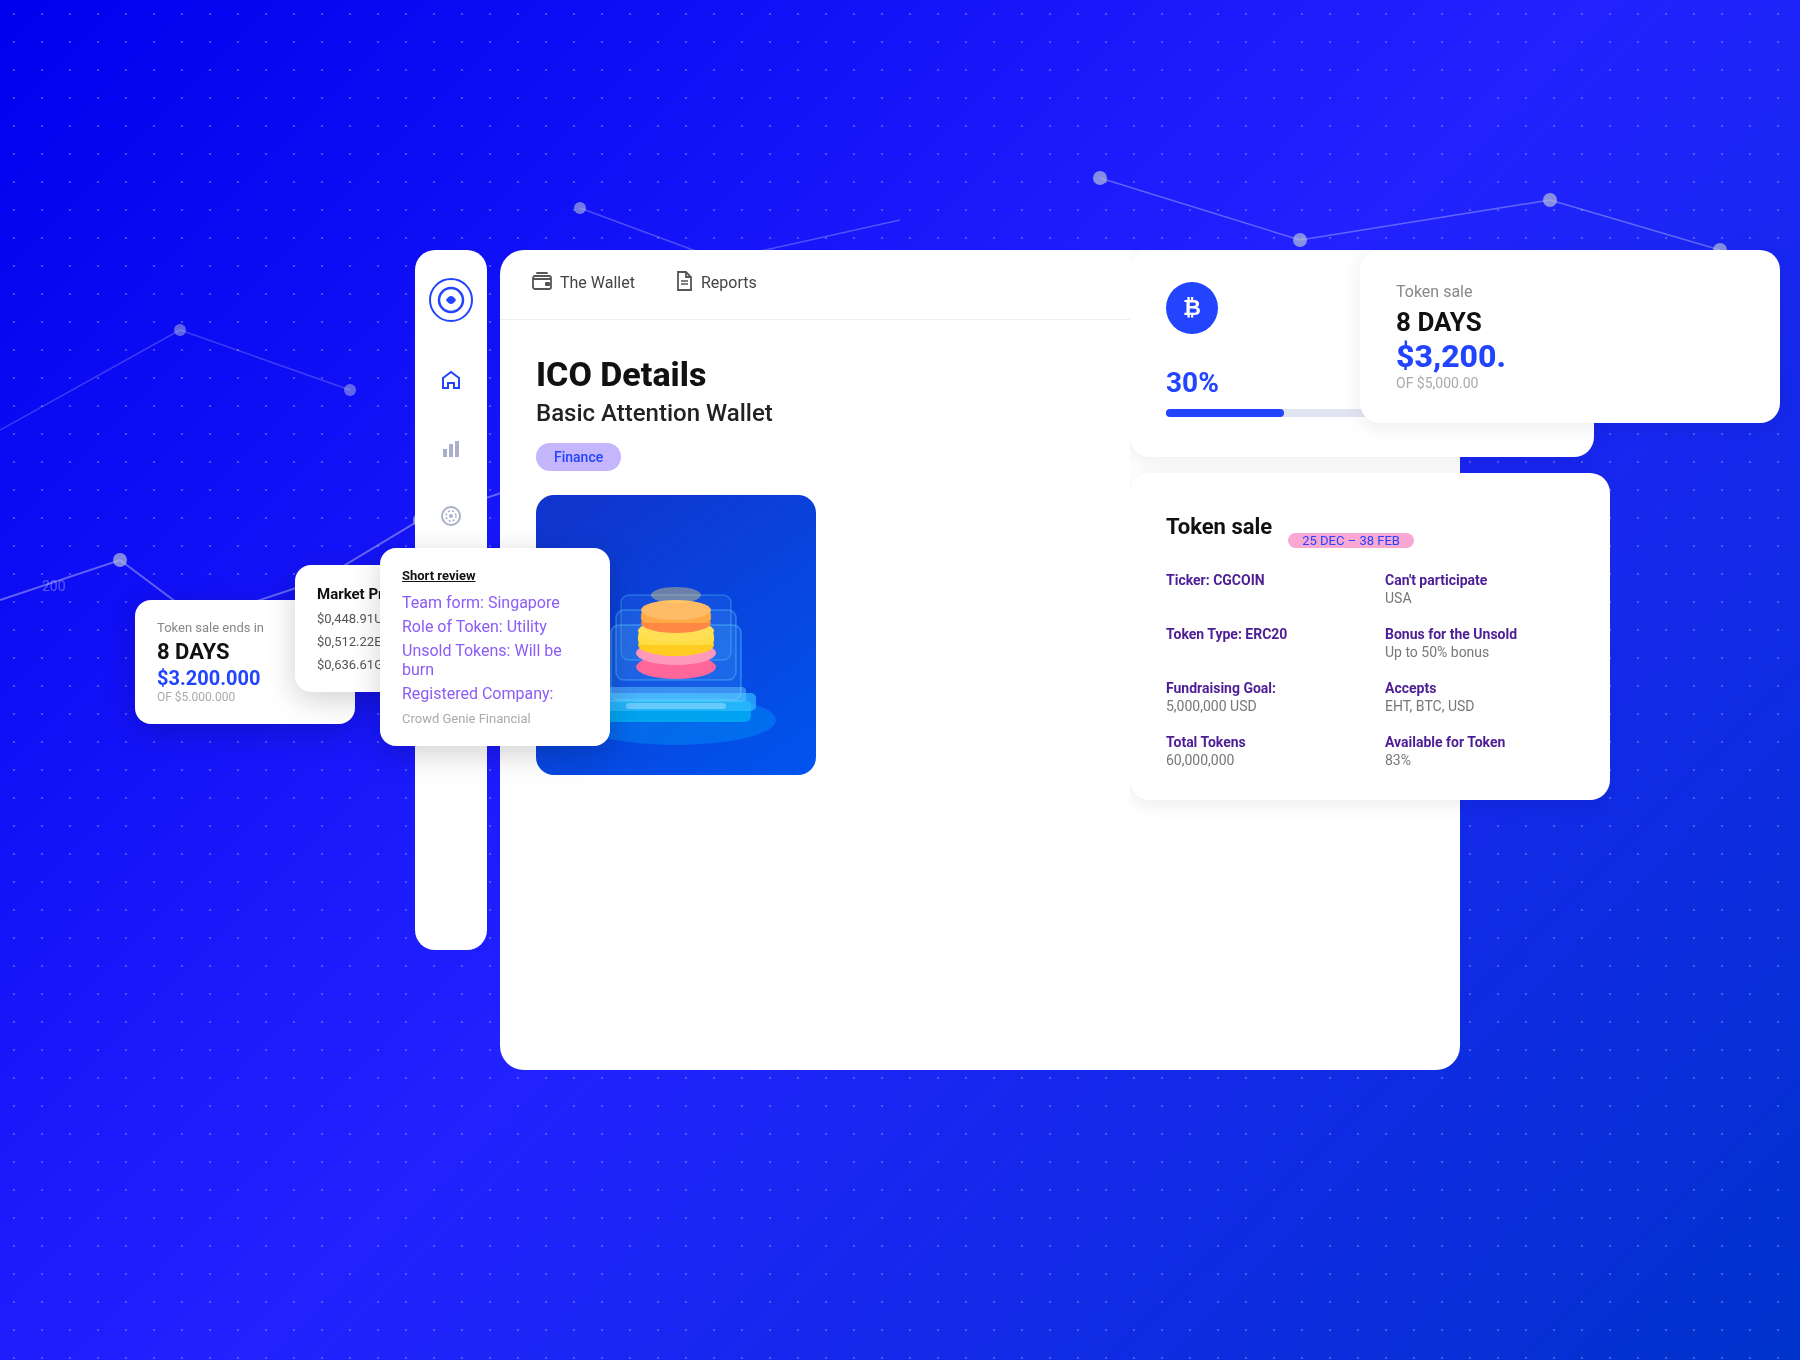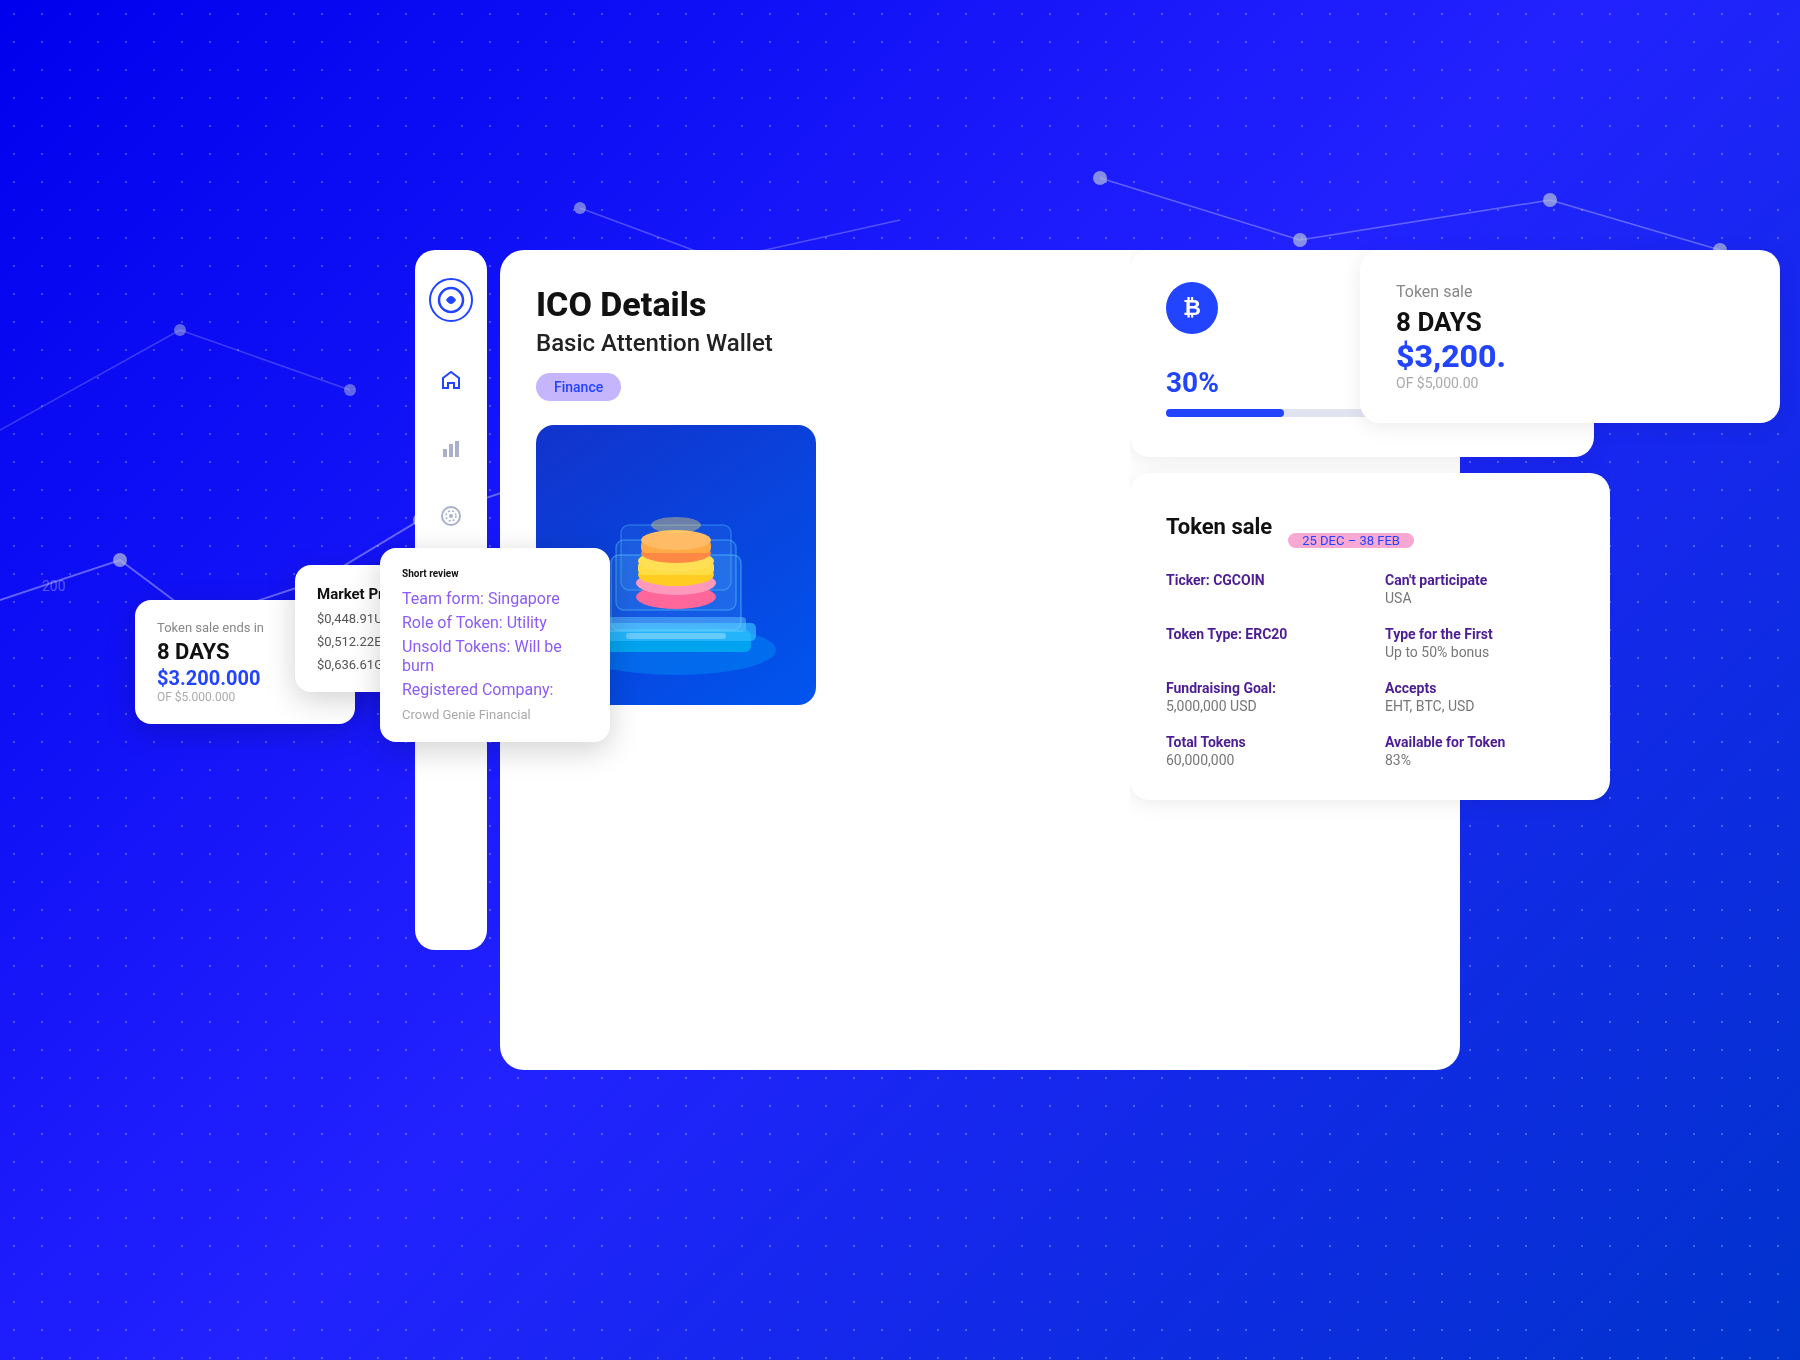--- a/index.html
+++ b/index.html
@@ -233,24 +233,25 @@
       top: 548px;
       width: 230px;
       background: #fff;
       border-radius: 16px;
       padding: 20px 22px;
       box-shadow: 0 8px 30px rgba(0,0,0,0.18);
       z-index: 14;
     }
 
     .float-box-3 .title {
-      font-size: 10px;
+      font-size: 13px;
       font-weight: 700;
       color: #111;
       margin-bottom: 10px;
+      text-decoration: underline;
     }
 
     .float-box-3 .review-row {
       font-size: 16px;
       color: #8b5cf6;
       margin-bottom: 5px;
     }
 
     .float-box-3 .company-name {
       font-size: 13px;
@@ -508,20 +509,44 @@
       <path d="M6 2H13L18 7V20H6V2Z" stroke="#aab0cc" stroke-width="2" fill="none"></path>
       <polyline points="13,2 13,7 18,7" stroke="#aab0cc" stroke-width="2" fill="none"></polyline>
       <line x1="9" y1="12" x2="15" y2="12" stroke="#aab0cc" stroke-width="1.5"></line>
       <line x1="9" y1="15" x2="15" y2="15" stroke="#aab0cc" stroke-width="1.5"></line>
     </svg>
   </div>
 </div>
 
 <div class="main-panel">
 
+  <div class="nav-bar">
+    <div class="nav-tab">
+      <span class="tab-icon">
+        <svg width="20" height="18" viewBox="0 0 20 18" fill="none">
+          <rect x="1" y="4" width="18" height="13" rx="2" stroke="#555" stroke-width="1.8" fill="none"></rect>
+          <path d="M1 7H19" stroke="#555" stroke-width="1.8"></path>
+          <rect x="13" y="10" width="5" height="4" rx="1" fill="#555"></rect>
+          <path d="M5 1L15 1" stroke="#555" stroke-width="1.8" stroke-linecap="round"></path>
+        </svg>
+      </span>
+      <span>The Wallet</span>
+    </div>
+    <div class="nav-tab">
+      <span class="tab-icon">
+        <svg width="18" height="20" viewBox="0 0 18 20" fill="none">
+          <path d="M3 1H11L16 6V19H3V1Z" stroke="#555" stroke-width="1.8" fill="none"></path>
+          <polyline points="11,1 11,6 16,6" stroke="#555" stroke-width="1.8" fill="none"></polyline>
+          <line x1="6" y1="10" x2="13" y2="10" stroke="#555" stroke-width="1.5"></line>
+          <line x1="6" y1="13" x2="13" y2="13" stroke="#555" stroke-width="1.5"></line>
+        </svg>
+      </span>
+      <span>Reports</span>
+    </div>
+  </div>
 
   <div class="ico-section">
     <div class="ico-left">
       <div class="ico-title">ICO Details</div>
       <div class="ico-subtitle">Basic Attention Wallet</div>
       <div class="finance-badge">Finance</div>
 
       
       <div class="ico-image" style="margin-top:24px;">
 
@@ -582,21 +607,21 @@
         <div class="detail-label"><span>Ticker:</span> <span>CGCOIN</span></div>
       </div>
       <div class="detail-item">
         <div class="detail-label">Can't participate</div>
         <div class="detail-value">USA</div>
       </div>
       <div class="detail-item">
         <div class="detail-label"><span>Token Type:</span> <span>ERC20</span></div>
       </div>
       <div class="detail-item">
-        <div class="detail-label">Type for the First</div>
+        <div class="detail-label">Bonus for the Unsold</div>
         <div class="detail-value">Up to 50% bonus</div>
       </div>
       <div class="detail-item">
         <div class="detail-label"><span>Fundraising Goal:</span></div>
         <div class="detail-value">5,000,000 USD</div>
       </div>
       <div class="detail-item">
         <div class="detail-label">Accepts</div>
         <div class="detail-value">EHT, BTC, USD</div>
       </div>

